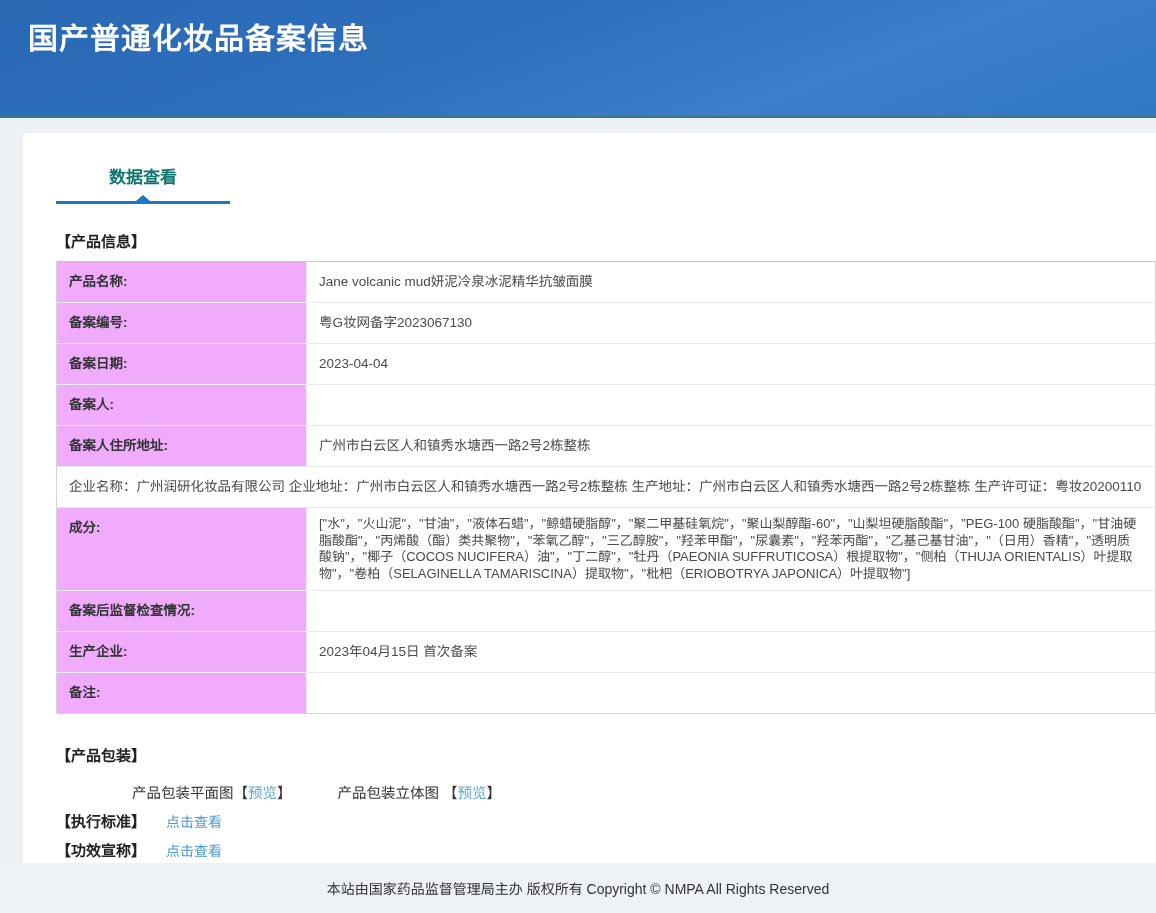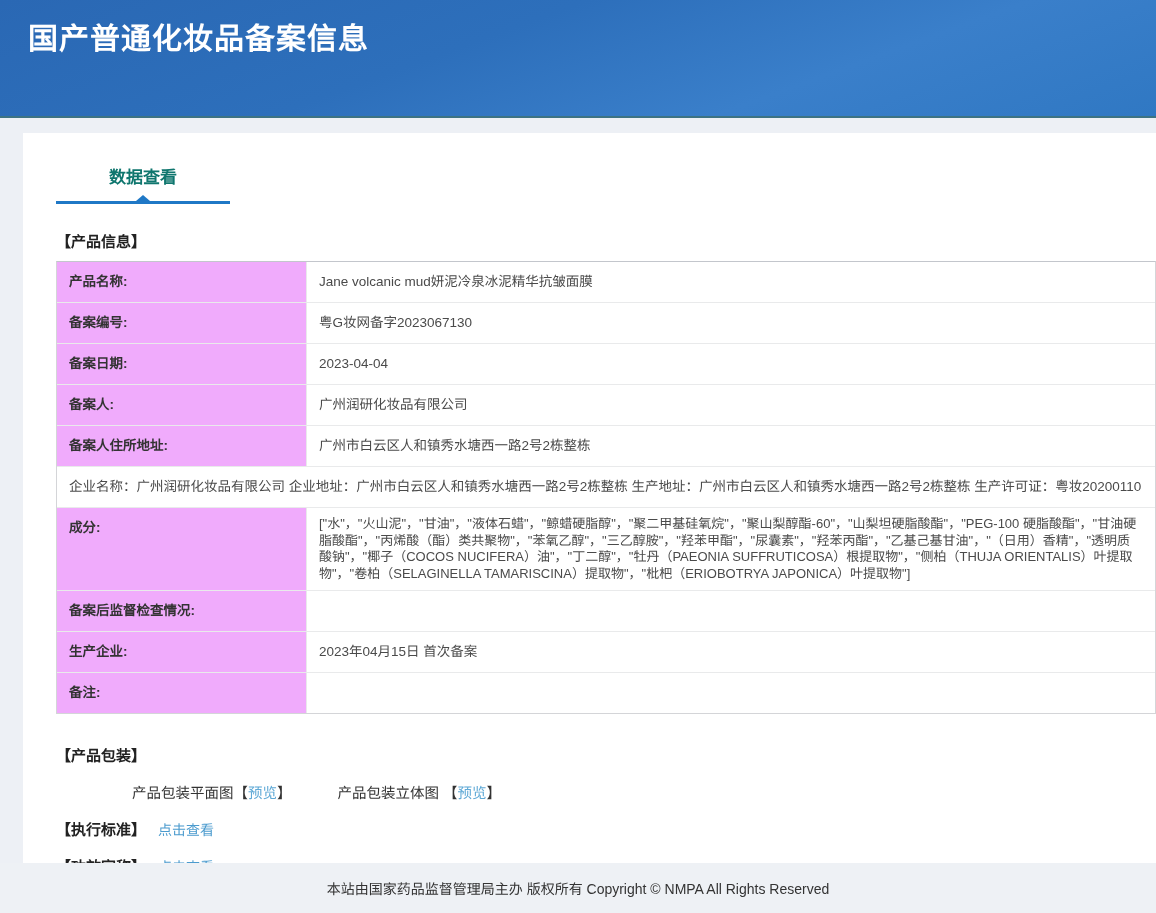--- a/index.html
+++ b/index.html
@@ -105,22 +105,22 @@
     font-size:14.5px;
     text-align:center;
   }
   .pkg-item { color:#333; }
   .link { color:#4f9fd0; cursor:pointer; text-decoration:none; }
   .link-light { color:#5fa9d6; }
   .bracket { color:#333; }
   .inline-section {
     display:flex;
     align-items:center;
-    gap:12px;
-    margin-top:16px;
+    gap:20px;
+    margin-top:8px;
   }
   .inline-section .section-heading { margin:0; }
   .inline-link { font-size:14px; color:#4b9bce; cursor:pointer; }
   .mt-lg { margin-top:30px; }
   
   .page-footer {
     position:absolute;
     left:0; right:0; bottom:0;
     height:50px;
     background:#eef1f5;
@@ -156,21 +156,20 @@
       <div class="info-row">
         <div class="info-label">备案编号:</div>
         <div class="info-value">粤G妆网备字2023067130</div>
       </div>
       <div class="info-row">
         <div class="info-label">备案日期:</div>
         <div class="info-value">2023-04-04</div>
       </div>
       <div class="info-row">
         <div class="info-label">备案人:</div>
-        <div class="info-value">广州润研化妆品有限公司</div>
       </div>
       <div class="info-row">
         <div class="info-label">备案人住所地址:</div>
         <div class="info-value">广州市白云区人和镇秀水塘西一路2号2栋整栋</div>
       </div>
       <div class="info-row">
         <div class="info-value">企业名称：广州润研化妆品有限公司 企业地址：广州市白云区人和镇秀水塘西一路2号2栋整栋 生产地址：广州市白云区人和镇秀水塘西一路2号2栋整栋 生产许可证：粤妆20200110</div>
       </div>
       <div class="info-row row-ingredients">
         <div class="info-label">成分:</div>

